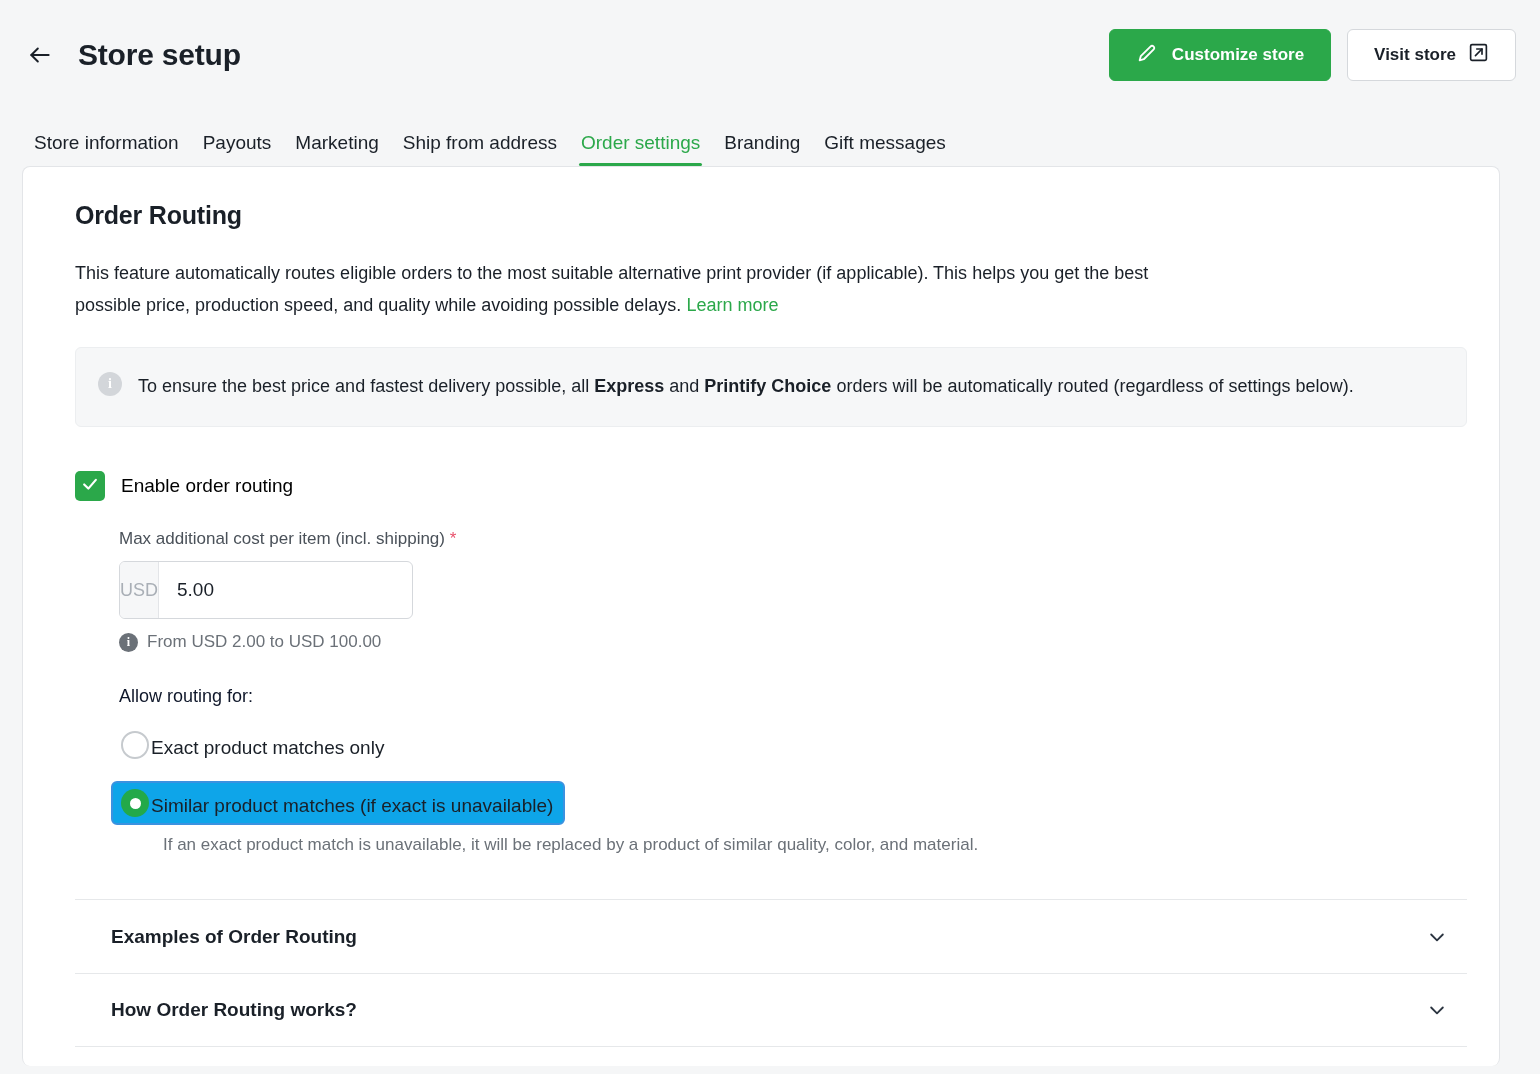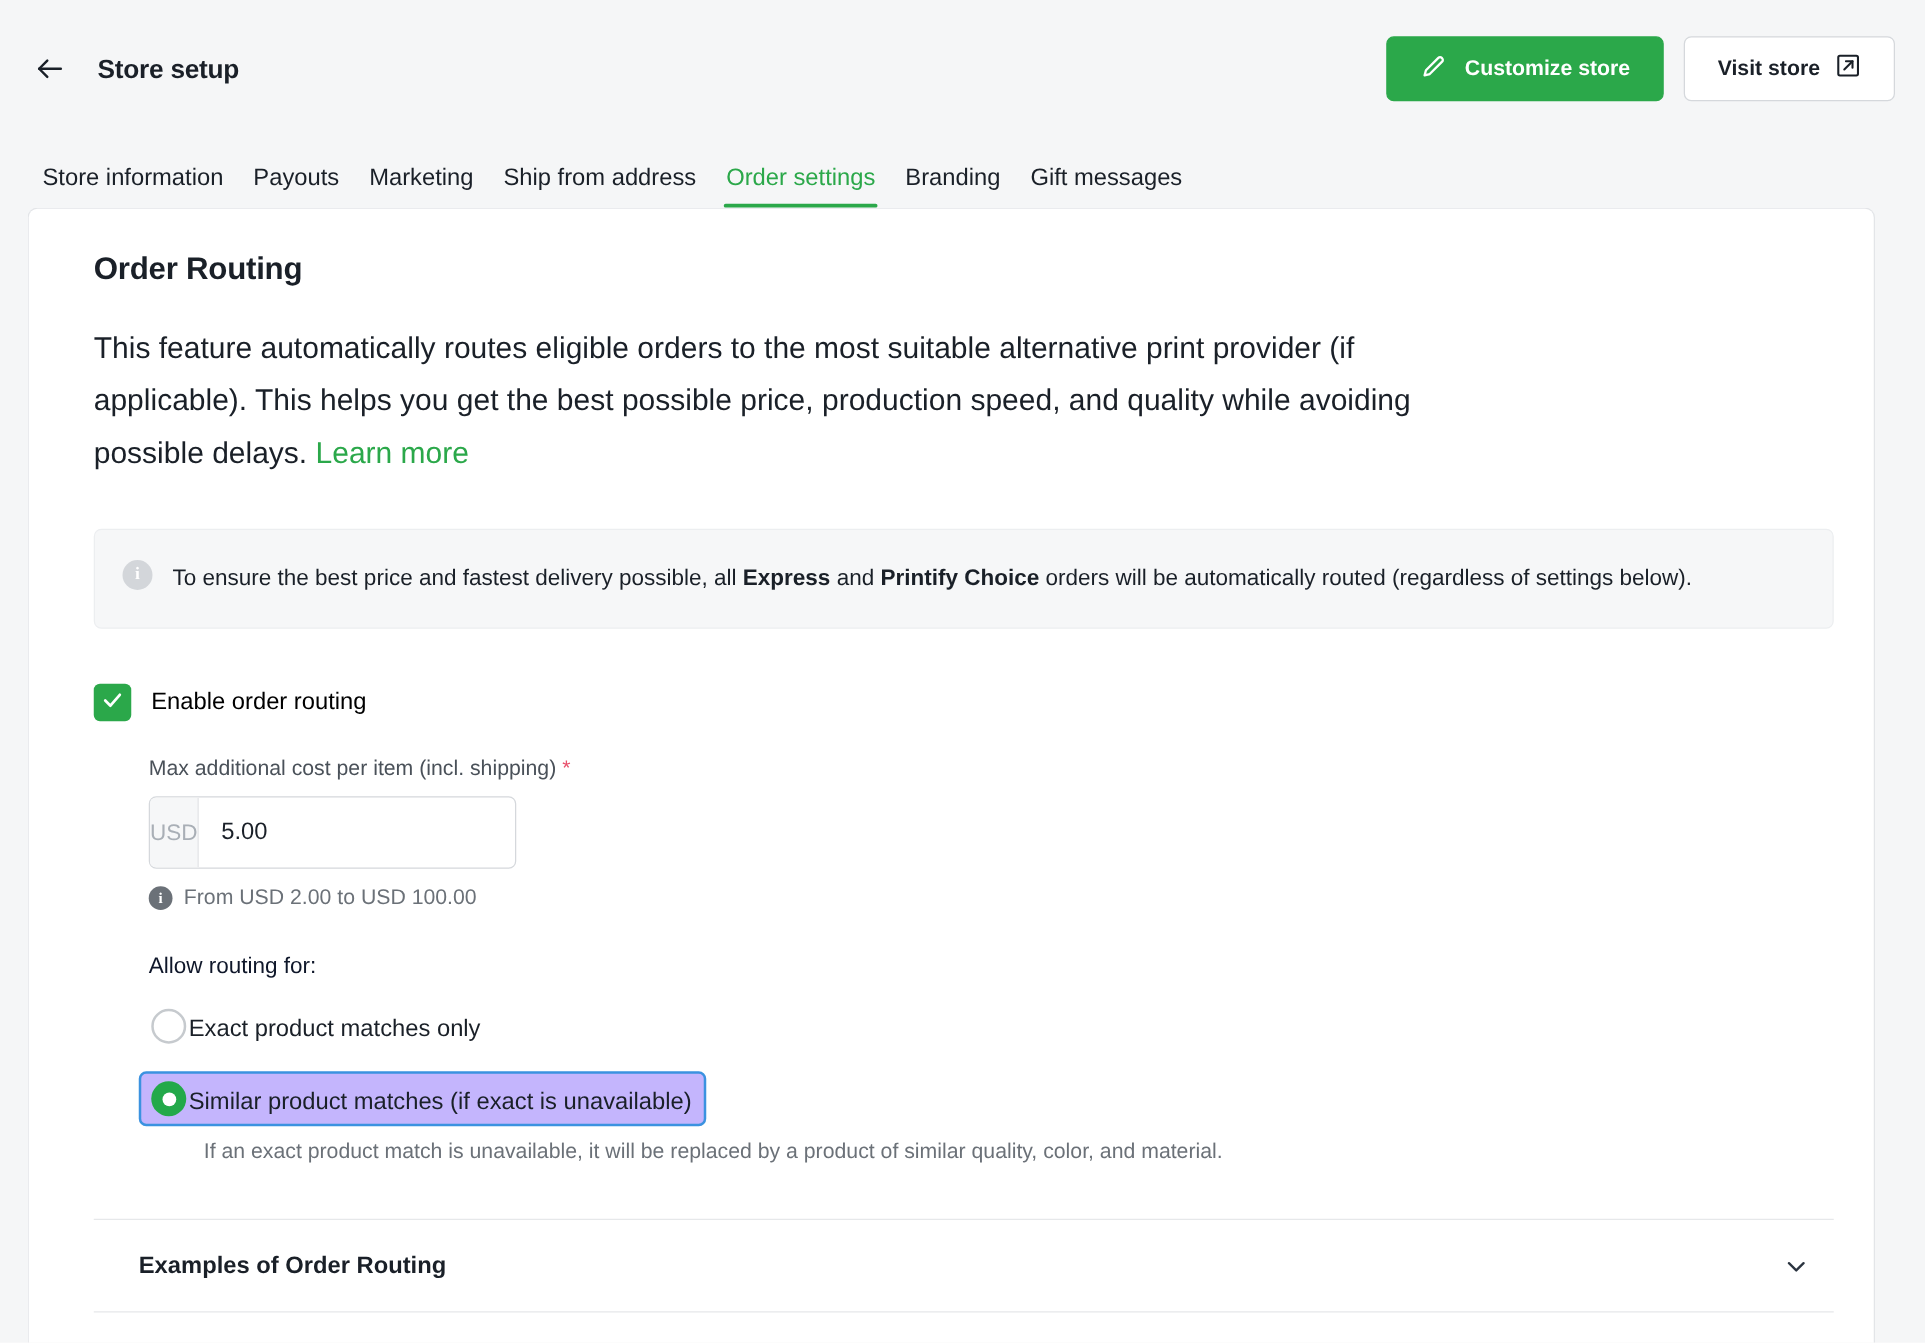--- a/index.html
+++ b/index.html
@@ -22,21 +22,21 @@
   }
   .back-btn {
     width: 40px; height: 40px;
     display: flex; align-items: center; justify-content: center;
     border: none; background: transparent; cursor: pointer;
     margin-left: -4px;
     padding: 0;
   }
   .back-btn svg { display: block; }
   .page-title {
-    font-size: 21px;
+    font-size: 30px;
     font-weight: bold;
     color: #1a2028;
     margin: 0 0 0 18px;
     letter-spacing: -0.2px;
     line-height: 1;
   }
   .header-actions {
     margin-left: auto;
     display: flex;
     align-items: center;
@@ -115,24 +115,24 @@
     padding: 34px 32px 0 32px;
   }
   .section-title {
     font-size: 25px;
     font-weight: bold;
     color: #1a2028;
     margin: 0 0 28px 20px;
     letter-spacing: -0.2px;
   }
   .section-desc {
-    font-size: 24px;
+    font-size: 18px;
     color: #1a2028;
     line-height: 1.75;
-    margin: 0 0 39px 20px;
+    margin: 0 0 26px 20px;
     max-width: 1110px;
   }
   .link-green {
     color: #2ba84a;
     text-decoration: none;
     cursor: pointer;
   }
 
   
   .info-banner {
@@ -253,21 +253,21 @@
     gap: 2px;
     cursor: pointer;
     padding: 6px 10px 6px 8px;
     border: 2px solid transparent;
     border-radius: 6px;
     width: max-content;
     margin-left: -8px;
   }
   .radio-row.focused {
     border-color: #3b92e0;
-    background: #c4b5fd;
+    background: #0ea5e9;
   }
   .radio-outer {
     width: 28px; height: 28px;
     border-radius: 50%;
     border: 2px solid #c6cace;
     background: #ffffff;
     flex: 0 0 auto;
   }
   .radio-outer.checked {
     border: none;

